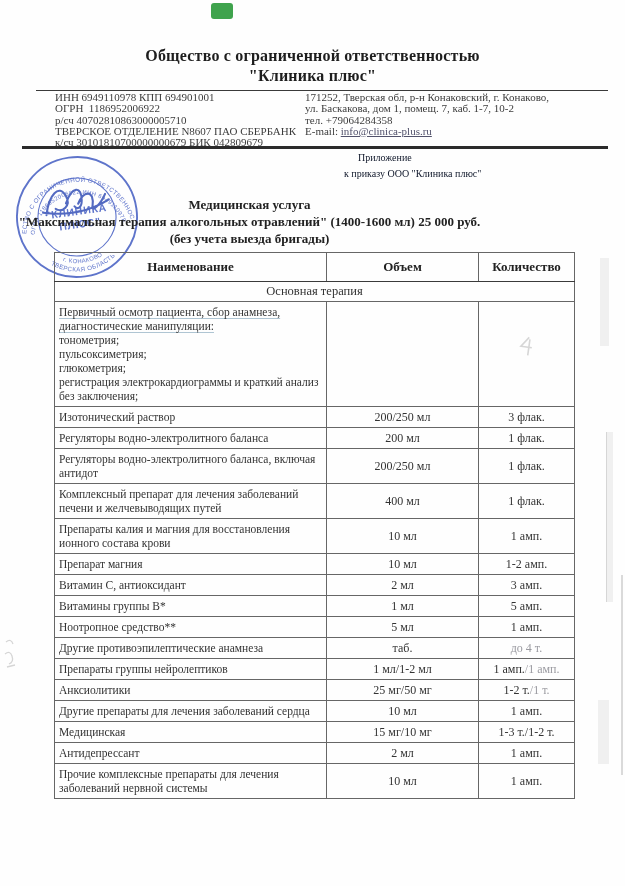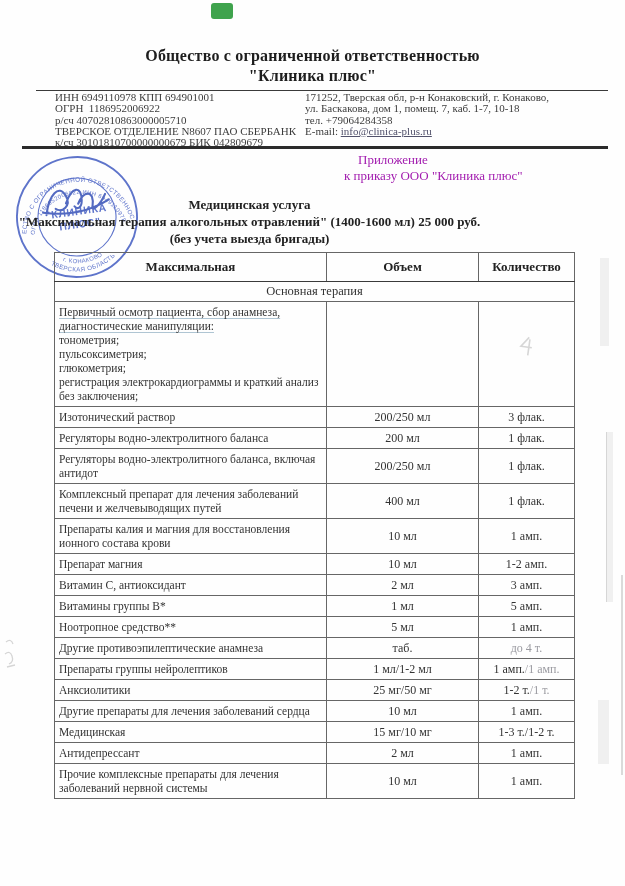--- a/index.html
+++ b/index.html
@@ -22,21 +22,21 @@
   .rule-thick{left:22px;top:146px;width:586px;height:2.6px;background:#2b2b2b;}
 
   
   .req{position:absolute;top:92px;font-size:11px;line-height:11.3px;color:#3c3c3c;}
   .req div{white-space:pre;}
   .req-left{left:55px;}
   .req-right{left:305px;}
   .email-link{color:#52526b;text-decoration:underline;text-underline-offset:1px;cursor:pointer;}
 
   
-  .appendix{position:absolute;font-size:13px;color:#a21caf;}
+  .appendix{position:absolute;font-size:10px;color:#0f172a;}
   .apx1{left:358px;top:152px;} .apx2{left:344px;top:168px;}
 
   
   .service{position:absolute;left:0;width:499px;text-align:center;font-weight:700;
        font-size:13px;color:#222;}
   .sv1{top:197px;} .sv2{top:214px;} .sv3{top:231px;}
 
   
   .stamp{position:absolute;left:13px;top:153px;opacity:.82;mix-blend-mode:multiply;}
   .stamp .ink{stroke:#3a55c0;fill:none;}
@@ -89,21 +89,21 @@
   <div class="req req-left">
       <div>ИНН 6949110978 КПП 694901001</div>
       <div>ОГРН  1186952006922</div>
       <div>р/сч 40702810863000005710</div>
       <div>ТВЕРСКОЕ ОТДЕЛЕНИЕ N8607 ПАО СБЕРБАНК</div>
       <div>к/сч 30101810700000000679 БИК 042809679</div>
     </div>
   <div class="req req-right">
 
   <div>171252, Тверская обл, р-н Конаковский, г. Конаково,</div>
-      <div>ул. Баскакова, дом 1, помещ. 7, каб. 1-7, 10-18</div>
+      <div>ул. Баскакова, дом 1, помещ. 7, каб. 1-7, 10-2</div>
       <div>тел. +79064284358</div>
       <div><span>E-mail: </span><span class="email-link">info@clinica-plus.ru</span></div>
     </div>
 
   <div class="rule rule-thick"></div>
 
   <div class="appendix apx1">Приложение</div>
   <div class="appendix apx2">к приказу ООО "Клиника плюс"</div>
 
   <svg class="stamp" width="128" height="128" viewBox="-64 -64 128 128">
@@ -142,21 +142,21 @@
   <div class="service sv3">(без учета выезда бригады)</div>
 
   <table class="main-table">
     <colgroup>
         <col class="c1">
         <col class="c2">
         <col class="c3">
       </colgroup>
     <thead>
       <tr>
-        <th>Максимальная</th>
+        <th>Наименование</th>
         <th>Объем</th>
         <th>Количество</th>
       </tr>
     </thead>
     <tbody>
       <tr class="section-row">
         <td colspan="3">Основная терапия</td>
       </tr>
       <tr class="proc-row">
         <td class="c-name proc-lines">

